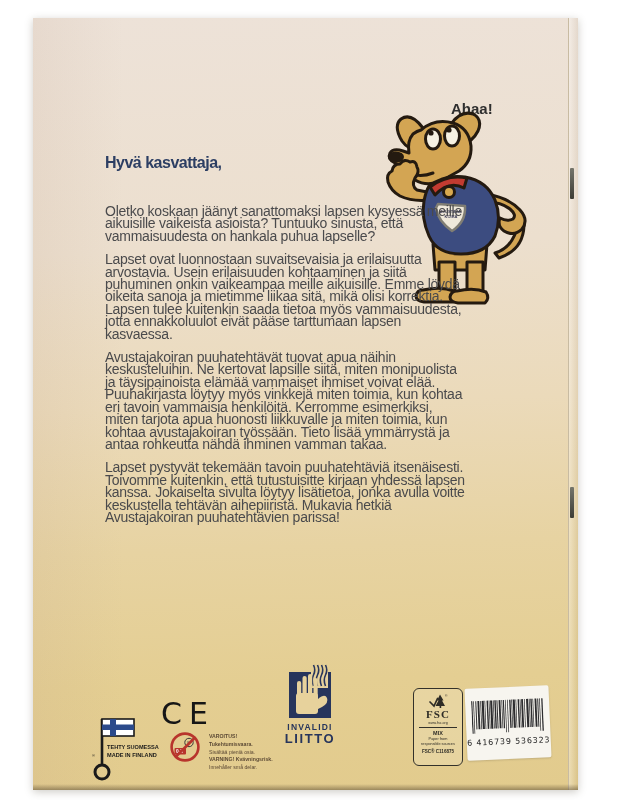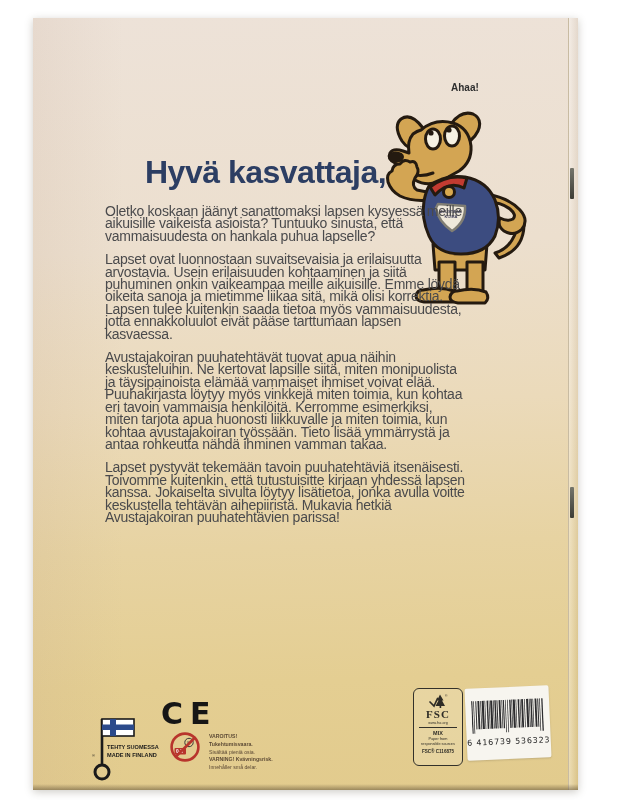--- a/index.html
+++ b/index.html
@@ -12,33 +12,33 @@
     background:linear-gradient(to right,rgba(185,155,135,.12),rgba(185,155,135,0));}
   .fore-edge{position:absolute;right:0;top:0;bottom:0;width:9px;
     border-left:1px solid #c8bba2;
     background:linear-gradient(to right,rgba(255,255,255,.35),rgba(120,100,70,.08));}
   .bottom-edge{position:absolute;left:0;right:0;bottom:0;height:6px;
     background:linear-gradient(rgba(0,0,0,0),rgba(85,70,45,.5));}
   .staple{position:absolute;left:537px;width:4px;height:31px;border-radius:1px;
     background:linear-gradient(#75756b,#3c3c34);}
   .staple.s1{top:150px}.staple.s2{top:469px}
 
-  .speech{position:absolute;left:418px;top:64px;font-size:10px;font-weight:600;color:#2f2f2f;}
-  .heading{position:absolute;left:72px;top:136px;font-size:32px;font-weight:700;
-    color:#2c3e63;letter-spacing:-.5px;margin-left:40px;}
+  .speech{position:absolute;left:418px;top:82px;font-size:15px;font-weight:600;color:#2f2f2f;}
+  .heading{position:absolute;left:72px;top:136px;font-size:16px;font-weight:700;
+    color:#2c3e63;letter-spacing:-.5px;}
   .text-col{position:absolute;left:72px;top:187px;width:362px;color:#4a4a4c;
     font-size:14px;line-height:12.4px;letter-spacing:-.25px;}
   .text-col p{margin:0 0 11px 0;}
 
   .dog{position:absolute;left:350px;top:92px;width:152px;height:200px;}
   .badge-txt{font-size:4px;font-weight:700;fill:#3c3c58;}
 
   
   .keyflag{position:absolute;left:57px;top:698px;width:72px;height:68px;}
-  .ce{position:absolute;left:128px;top:678px;font-size:30px;font-weight:700;
+  .ce{position:absolute;left:128px;top:678px;font-size:30px;font-weight:400;
     letter-spacing:7px;color:#161616;font-family:"DejaVu Sans",sans-serif;}
   .agewarn{position:absolute;left:136px;top:712px;width:32px;height:34px;}
   .warntext{position:absolute;left:176px;top:715px;width:70px;color:#5c4a35;
     font-size:5.2px;line-height:7.8px;}
   .warntext .b{font-weight:700;display:block;}
   .warntext .n{display:block;}
   .il-block{position:absolute;left:242px;top:645px;width:70px;text-align:center;}
   .il-block svg{width:44px;height:58px;display:block;margin:0 auto;}
   .il-l1{font-size:8.5px;font-weight:700;color:#27355c;letter-spacing:1.2px;margin-top:1px;}
   .il-l2{font-size:13px;font-weight:700;color:#27355c;letter-spacing:1.6px;margin-top:-1px;}
@@ -130,20 +130,42 @@
     <line x1="6" y1="27.5" x2="26.5" y2="7" stroke="#b8352c" stroke-width="2.6"></line>
   </svg>
 
   <div class="warntext">
     <span class="b">VAROITUS! Tukehtumisvaara.</span>
     <span class="n">Sisältää pieniä osia.</span>
     <span class="b">VARNING! Kvävningsrisk.</span>
     <span class="n">Innehåller små delar.</span>
   </div>
 
+  <div class="il-block">
+    <svg viewBox="0 0 44 58">
+      <rect x="1" y="9" width="42" height="46" fill="#27355c"></rect>
+      <rect x="23" y="9" width="17" height="16" fill="#e7d29c"></rect>
+      <g stroke="#27355c" stroke-width="1.6" fill="none">
+        <path d="M25.5 2 q2.5 5 0 10 q-2.5 5 0 11"></path>
+        <path d="M29.5 2 q2.5 5 0 10 q-2.5 5 0 11"></path>
+        <path d="M33.5 2 q2.5 5 0 10 q-2.5 5 0 11"></path>
+        <path d="M37.5 2 q2.5 5 0 10 q-2.5 5 0 11"></path>
+      </g>
+      <g fill="#e7d29c">
+        <rect x="8" y="30" width="22" height="21" rx="3"></rect>
+        <rect x="9" y="18" width="4.2" height="16" rx="2.1"></rect>
+        <rect x="14.5" y="13" width="4.2" height="21" rx="2.1"></rect>
+        <rect x="20" y="11" width="4.2" height="23" rx="2.1"></rect>
+        <rect x="25.5" y="15" width="4.2" height="19" rx="2.1"></rect>
+        <path d="M30 36 q7 -6 9 -1 q2 5 -5 9 l-6 3 z"></path>
+      </g>
+    </svg>
+    <div class="il-l1">INVALIDI</div>
+    <div class="il-l2">LIITTO</div>
+  </div>
 
   <div class="fsc">
     <svg width="20" height="15" viewBox="0 0 20 15">
       <path d="M2 9 L6 13 L9.5 5.5" stroke="#2e2c26" stroke-width="1.7" fill="none" stroke-linecap="round"></path>
       <path d="M12 1.5 L15.5 7.5 L14 7.5 L17 13 L7.5 13 L10.5 7.5 L9 7.5 Z" fill="#2e2c26"></path>
       <rect x="11.6" y="13" width="1.6" height="2" fill="#2e2c26"></rect>
       <text x="17" y="4" font-size="3.4" fill="#2e2c26">®</text>
     </svg>
     <div class="fsc-name">FSC</div>
     <div class="fsc-url">www.fsc.org</div>

